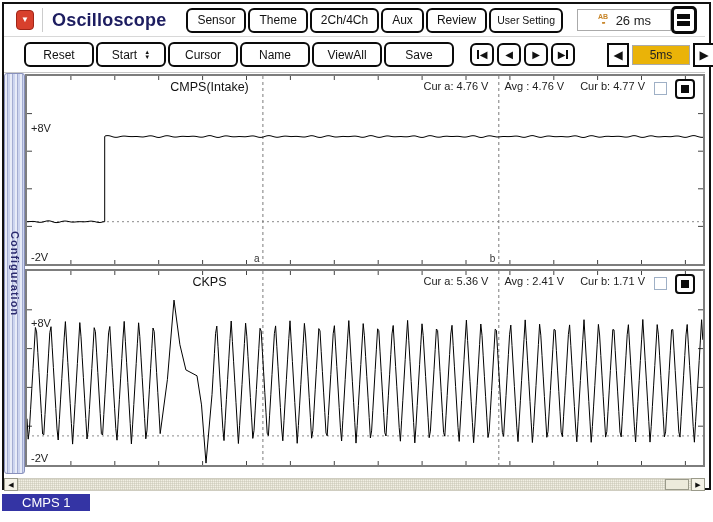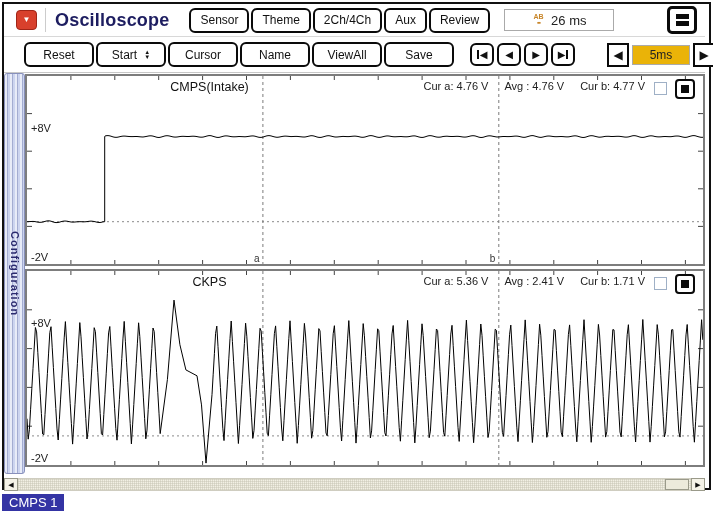--- a/index.html
+++ b/index.html
@@ -60,39 +60,40 @@
   #hscroll{position:absolute;left:0;top:474px;width:701px;height:13px;display:flex;align-items:stretch;}
   .sbtn{width:14px;background:#f5f3e8;border:1px solid #9a9a8a;display:flex;align-items:center;justify-content:center;
         font-size:7px;color:#111;box-sizing:border-box;}
   #strack{flex:1;position:relative;background-color:#f2f0e4;box-sizing:border-box;border:1px solid #cfcdc0;border-left:none;border-right:none;
           background-image:repeating-linear-gradient(0deg, rgba(190,188,170,.4) 0 1px, transparent 1px 2px),
                            repeating-linear-gradient(90deg, rgba(190,188,170,.4) 0 1px, transparent 1px 2px);}
   #sthumb{position:absolute;right:2px;top:0;width:24px;height:11px;background:#eceadb;border:1px solid #9a9a8a;box-sizing:border-box;}
 
   
   #status-tab{position:absolute;left:2px;top:494px;height:17px;background:#3434a4;color:#fff;
-              font-size:13px;display:inline-flex;align-items:center;padding:0 7px;}
+              font-size:13px;display:inline-flex;align-items:center;padding:0 20px;}
 </style>
 </head>
 <body>
 
 <div id="stage">
   <div id="win">
 
     <div id="tb1" class="tb">
       <div id="app-btn">
         <span>▼</span>
       </div>
       <div class="vdiv"></div>
       <span id="title">Oscilloscope</span>
       <span class="btn">Sensor</span>
       <span class="btn">Theme</span>
       <span class="btn">2Ch/4Ch</span>
       <span class="btn">Aux</span>
       <span class="btn">Review</span>
+      <span class="btn small">User Setting</span>
       <span id="time-box">
         <span id="ab-ico">
           <span class="r1">AB</span><br>
           <span class="r2">▪▪</span>
         </span>
         <span>26 ms</span>
       </span>
       <span id="menu-btn">
           <i></i>
           <i></i>

